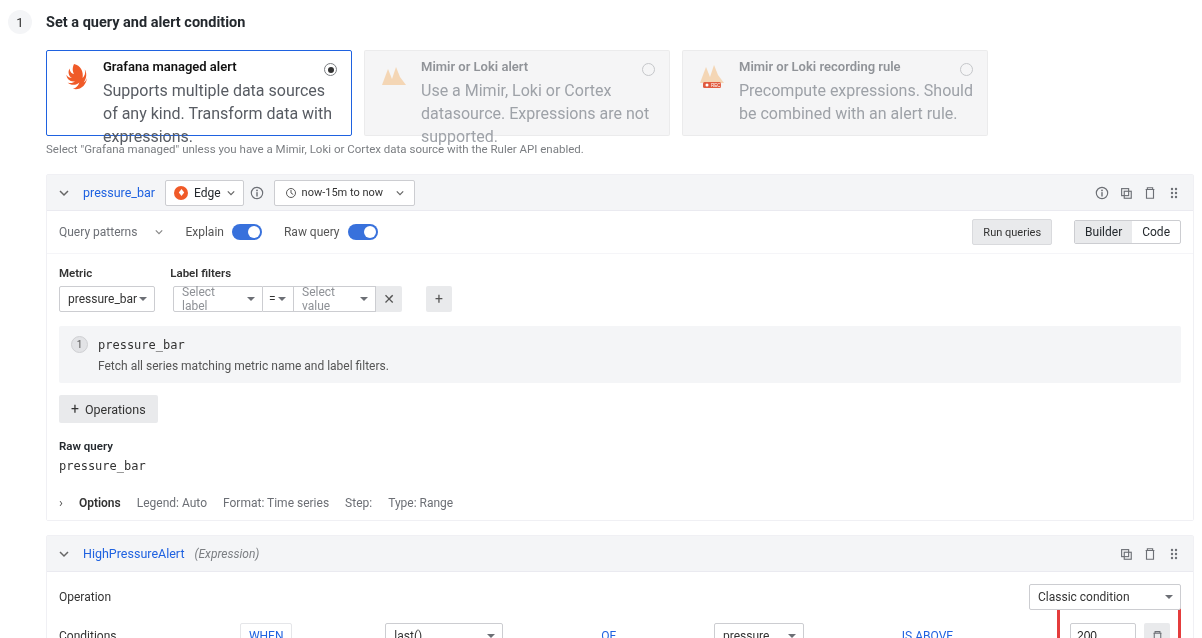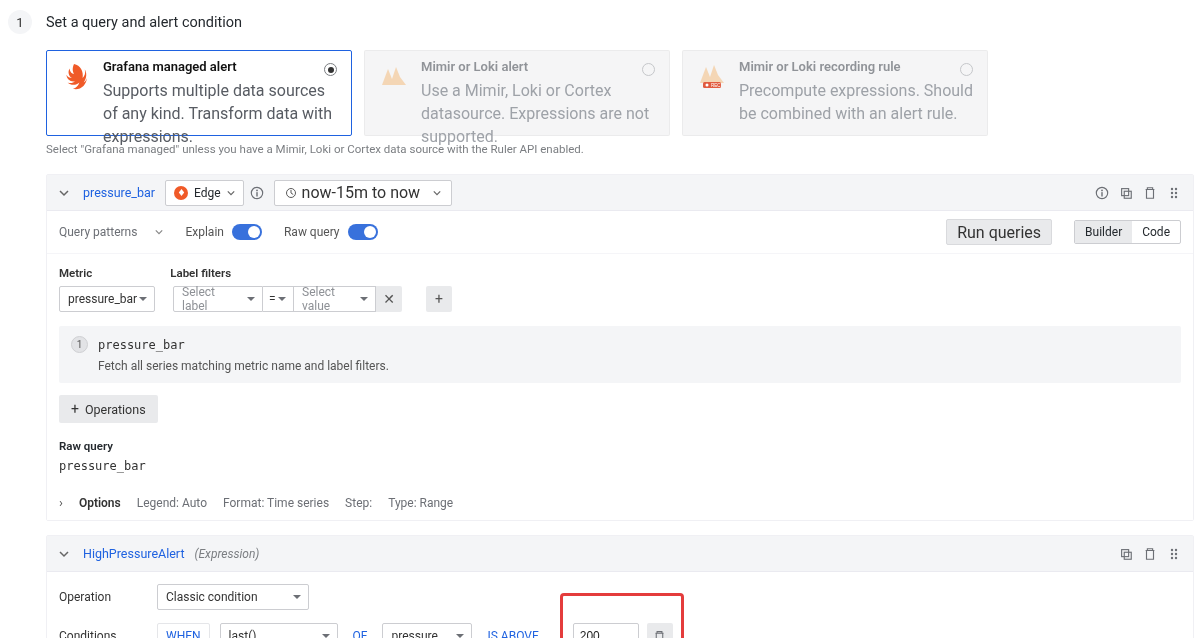--- a/index.html
+++ b/index.html
@@ -7,21 +7,21 @@
     font-family: -apple-system, BlinkMacSystemFont, "Segoe UI", Roboto, Helvetica, Arial, sans-serif;
     font-size: 12px;
     color: #24292e;
     background: #fff;
     padding: 10px 0 0 0;
   }
   .page { width: 1202px; }
 
   .section-header { display: flex; align-items: center; gap: 14px; padding-left: 8px; margin-bottom: 16px; }
   .step-num { width: 24px; height: 24px; border-radius: 50%; background: #f4f5f7; display: flex; align-items: center; justify-content: center; font-size: 13px; color: #333; }
-  .step-title { font-size: 14.5px; font-weight: 400; color: #24292e; }
+  .step-title { font-size: 14.5px; font-weight: 700; color: #24292e; }
 
   .cards-row { display: flex; gap: 12px; padding-left: 46px; margin-bottom: 6px; }
   .card {
     flex: 0 0 306px; height: 86px; border: 1px solid rgba(0,0,0,0.04); background: #f5f5f6;
     border-radius: 2px; padding: 8px 9px 8px 14px; display: flex; gap: 12px; position: relative;
   }
   .card.selected { border: 1.5px solid #1f62e0; background: #fff; }
   .card .icon-wrap { width: 30px; display: flex; align-items: flex-start; padding-top: 4px; }
   .card .content { flex: 1; }
   .card .title { font-size: 13px; font-weight: 600; margin-bottom: 5px; color: #111; }
@@ -34,21 +34,21 @@
 
   .hint { font-size: 11.5px; color: #7b7e82; padding-left: 46px; margin-bottom: 18px; }
 
   .panel { margin-left: 46px; margin-right: 8px; border: 1px solid rgba(204,204,220,0.3); border-radius: 2px; margin-bottom: 14px; }
   .panel-header { background: #f4f5f7; height: 36px; display: flex; align-items: center; padding: 0 6px; border-bottom: 1px solid rgba(204,204,220,0.25); }
   .chevron-btn { width: 22px; height: 22px; display: flex; align-items: center; justify-content: center; color: #666; cursor: pointer; }
   .panel-name { color: #1f62e0; font-size: 12.5px; margin: 0 10px 0 8px; }
   .expr-label { font-size: 12px; font-style: italic; color: #7b7e82; }
   .btn {
     height: 26px; padding: 0 10px; background: #fff; border: 1px solid #cccdd1; border-radius: 2px;
-    font-size: 16px; color: #333; display: inline-flex; align-items: center; gap: 5px; cursor: pointer;
+    font-size: 11px; color: #333; display: inline-flex; align-items: center; gap: 5px; cursor: pointer;
   }
   .btn.grey { background: #e9eaec; border-color: #d9dadd; }
   .btn-icon { width: 26px; height: 26px; display: flex; align-items: center; justify-content: center; color: #6c6f75; cursor: pointer; }
   .ds-btn { height: 26px; padding: 0 8px; border: 1px solid #cccdd1; border-radius: 2px; background: #fff; display: flex; align-items: center; gap: 6px; font-size: 12px; }
   .ds-dot { width: 14px; height: 14px; border-radius: 50%; background: #f05a28; display: flex; align-items: center; justify-content: center; }
   .header-spacer { flex: 1; }
   .icon-row { display: flex; gap: 6px; align-items: center; color: #6c6f75; padding-right: 4px; }
   .icon-row span { width: 18px; height: 18px; display: flex; align-items: center; justify-content: center; cursor: pointer; }
 
   .panel-subbar { background: #fff; padding: 8px 12px; display: flex; align-items: center; gap: 22px; border-bottom: 1px solid rgba(204,204,220,0.2); }
@@ -91,21 +91,21 @@
     font-size: 12.5px; color: #333; border-radius: 2px; cursor: pointer; margin-bottom: 16px;
   }
 
   .rawq-label { font-size: 11.5px; font-weight: 600; margin-bottom: 6px; }
   .rawq-val { font-family: Menlo, Consolas, monospace; font-size: 12px; color: #333; margin-bottom: 16px; }
 
   .options-row { display: flex; align-items: center; gap: 16px; font-size: 12px; color: #6c6f75; padding: 6px 0 0 0; }
   .opt-chevron { font-size: 13px; color: #555; }
   .opt-label { font-weight: 600; color: #333; }
 
-  .cond-row { display: flex; align-items: center; gap: 10px; margin-bottom: 10px; }
+  .cond-row { display: flex; align-items: center; gap: 10px; margin-bottom: 10px; justify-content: space-between; }
   .cond-label { width: 88px; font-size: 12px; color: #333; }
   .blue-label { color: #1f62e0; font-size: 12px; padding: 0 5px; }
   .tag-when {
     height: 26px; padding: 5px 8px; border: 1px solid #e5e6e9; background: #fff; color: #1f62e0;
     font-size: 12px; border-radius: 2px;
   }
   .num-input {
     height: 26px; width: 66px; border: 1px solid #cccdd1; border-radius: 2px; font-size: 12px;
     padding: 0 6px; color: #222;
   }

